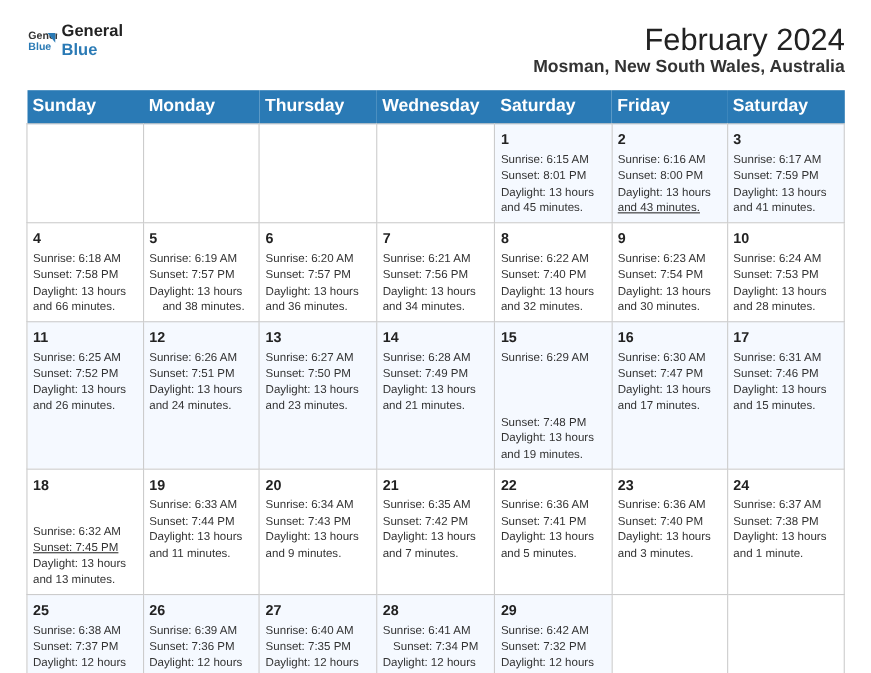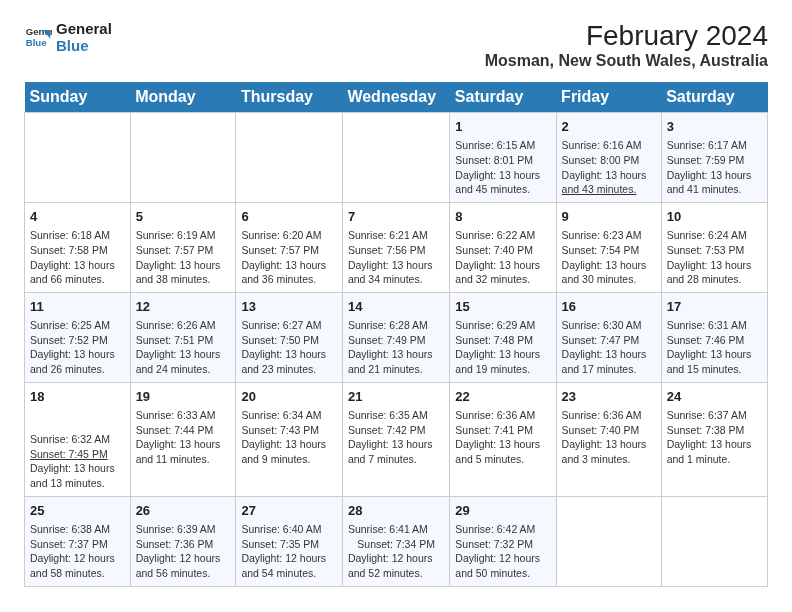--- a/index.html
+++ b/index.html
@@ -144,21 +144,21 @@
           <span style="display: block;">Sunrise: 6:18 AM</span>
           <span style="display: block;">Sunset: 7:58 PM</span>
           <span style="display: block;">Daylight: 13 hours</span>
           <span style="display: block;">and 66 minutes.</span>
         </td>
         <td>
           <span class="day-number">5</span>
           <span style="display: block;">Sunrise: 6:19 AM</span>
           <span style="display: block;">Sunset: 7:57 PM</span>
           <span style="display: block;">Daylight: 13 hours</span>
-          <span style="display: block;">and 38 minutes.</span>
+          <span style="display: block; margin-left: 12px;">and 38 minutes.</span>
         </td>
         <td>
           <span class="day-number">6</span>
           <span style="display: block;">Sunrise: 6:20 AM</span>
           <span style="display: block;">Sunset: 7:57 PM</span>
           <span style="display: block;">Daylight: 13 hours</span>
           <span style="display: block;">and 36 minutes.</span>
         </td>
         <td>
           <span class="day-number">7</span>
@@ -214,21 +214,21 @@
         <td>
           <span class="day-number">14</span>
           <span style="display: block;">Sunrise: 6:28 AM</span>
           <span style="display: block;">Sunset: 7:49 PM</span>
           <span style="display: block;">Daylight: 13 hours</span>
           <span style="display: block;">and 21 minutes.</span>
         </td>
         <td>
           <span class="day-number">15</span>
           <span style="display: block;">Sunrise: 6:29 AM</span>
-          <span style="display: block;">Sunset: 7:48 PM</span>
+          <span style="display: block; margin-top: 44px;">Sunset: 7:48 PM</span>
           <span style="display: block;">Daylight: 13 hours</span>
           <span style="display: block;">and 19 minutes.</span>
         </td>
         <td>
           <span class="day-number">16</span>
           <span style="display: block;">Sunrise: 6:30 AM</span>
           <span style="display: block;">Sunset: 7:47 PM</span>
           <span style="display: block;">Daylight: 13 hours</span>
           <span style="display: block;">and 17 minutes.</span>
         </td>

